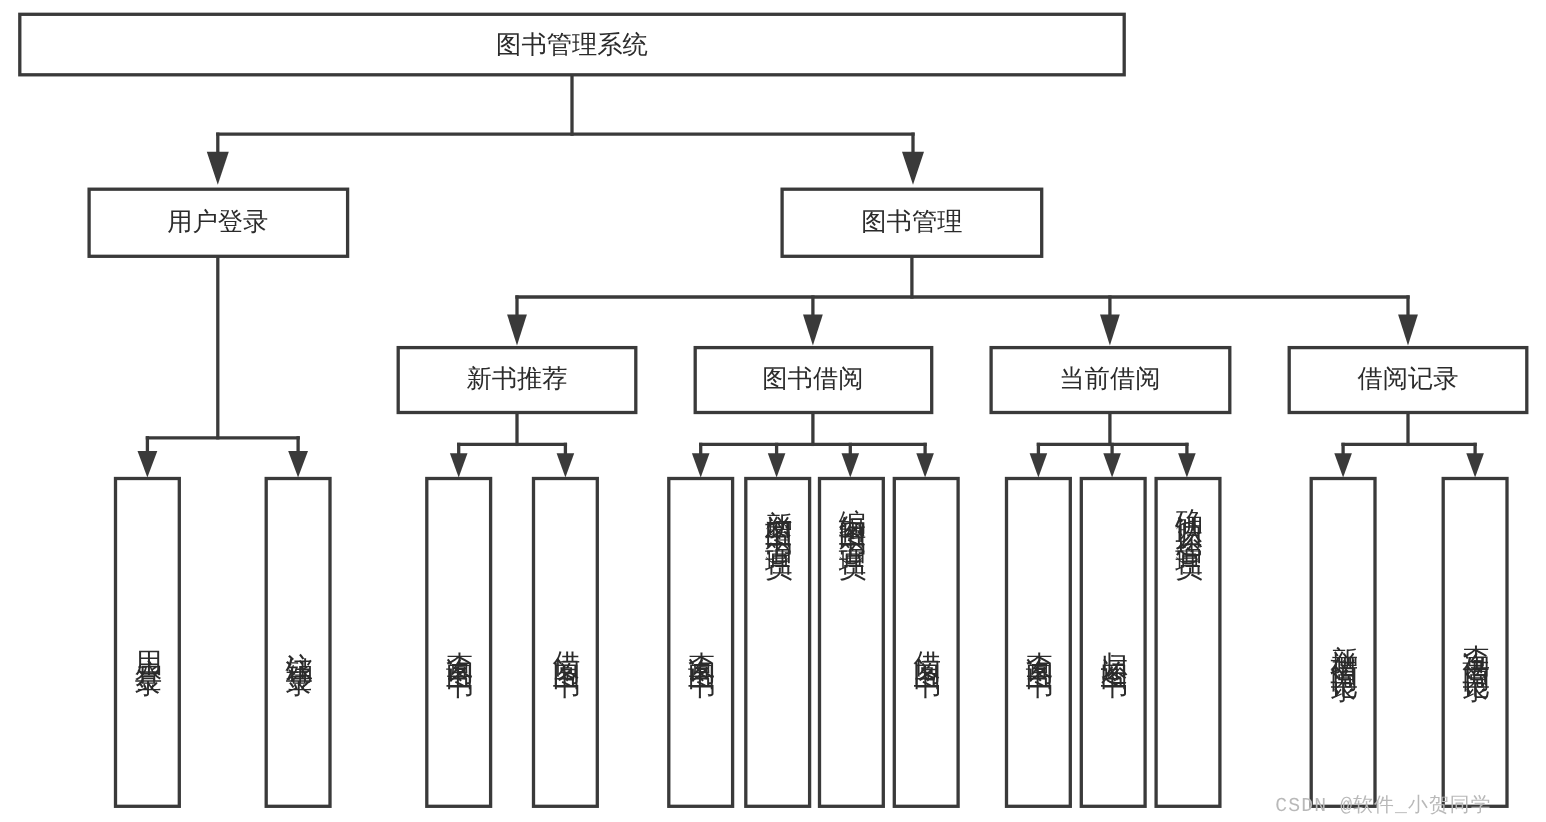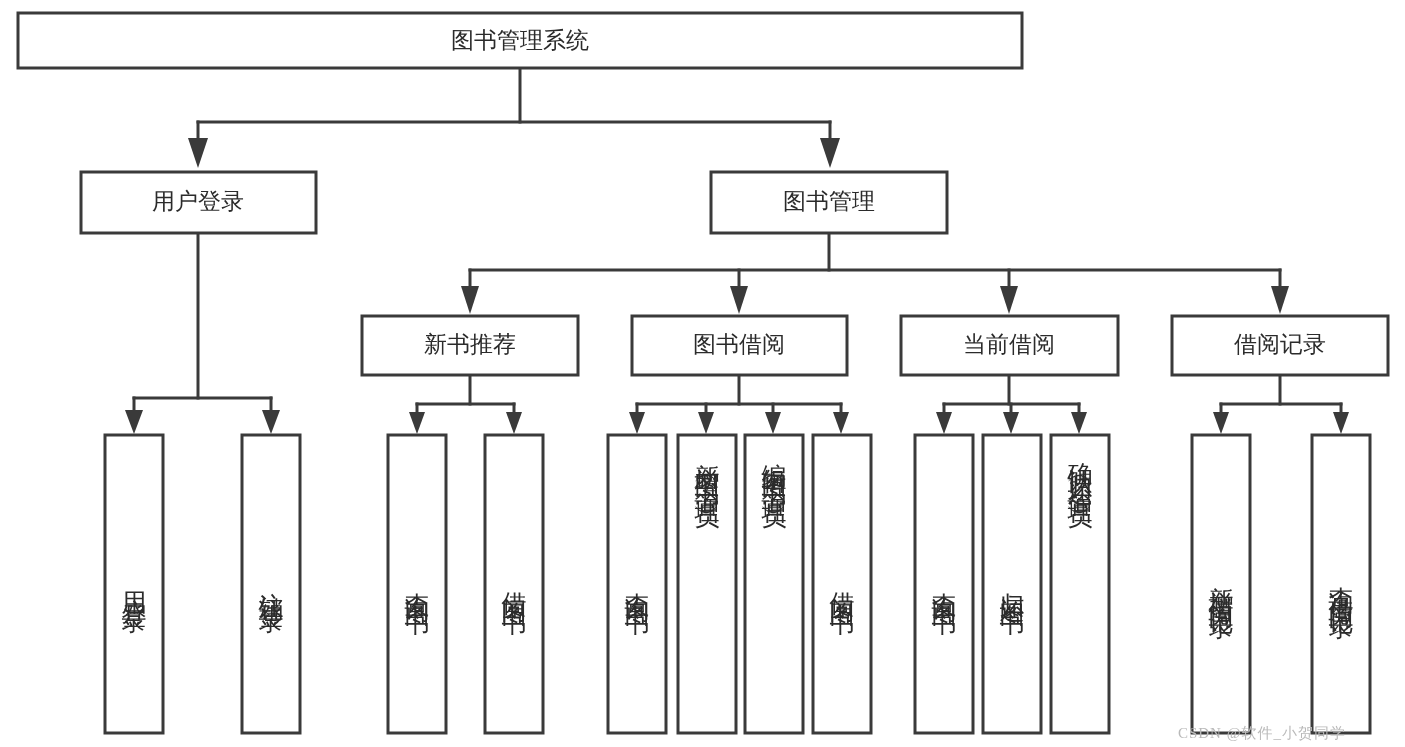--- a/index.html
+++ b/index.html
@@ -64,24 +64,24 @@
     text-orientation: upright;
     font-family: "Liberation Sans", "DejaVu Sans", sans-serif;
     font-size: 25px;
     line-height: 1;
     letter-spacing: 6px;
     color: #2b2b2b;
     white-space: nowrap;
   }
   .watermark {
     position: absolute;
-    right: 15px;
+    right: 5px;
     bottom: 4px;
-    font-family: Liberation Serif, serif;
-    font-size: 15px;
+    font-family: Liberation Mono, monospace;
+    font-size: 18px;
     color: #b9b9b9;
     letter-spacing: 1px;
     white-space: nowrap;
   }
 </style>
 </head>
 <body>
 
 <div id="diagram-root">
 

